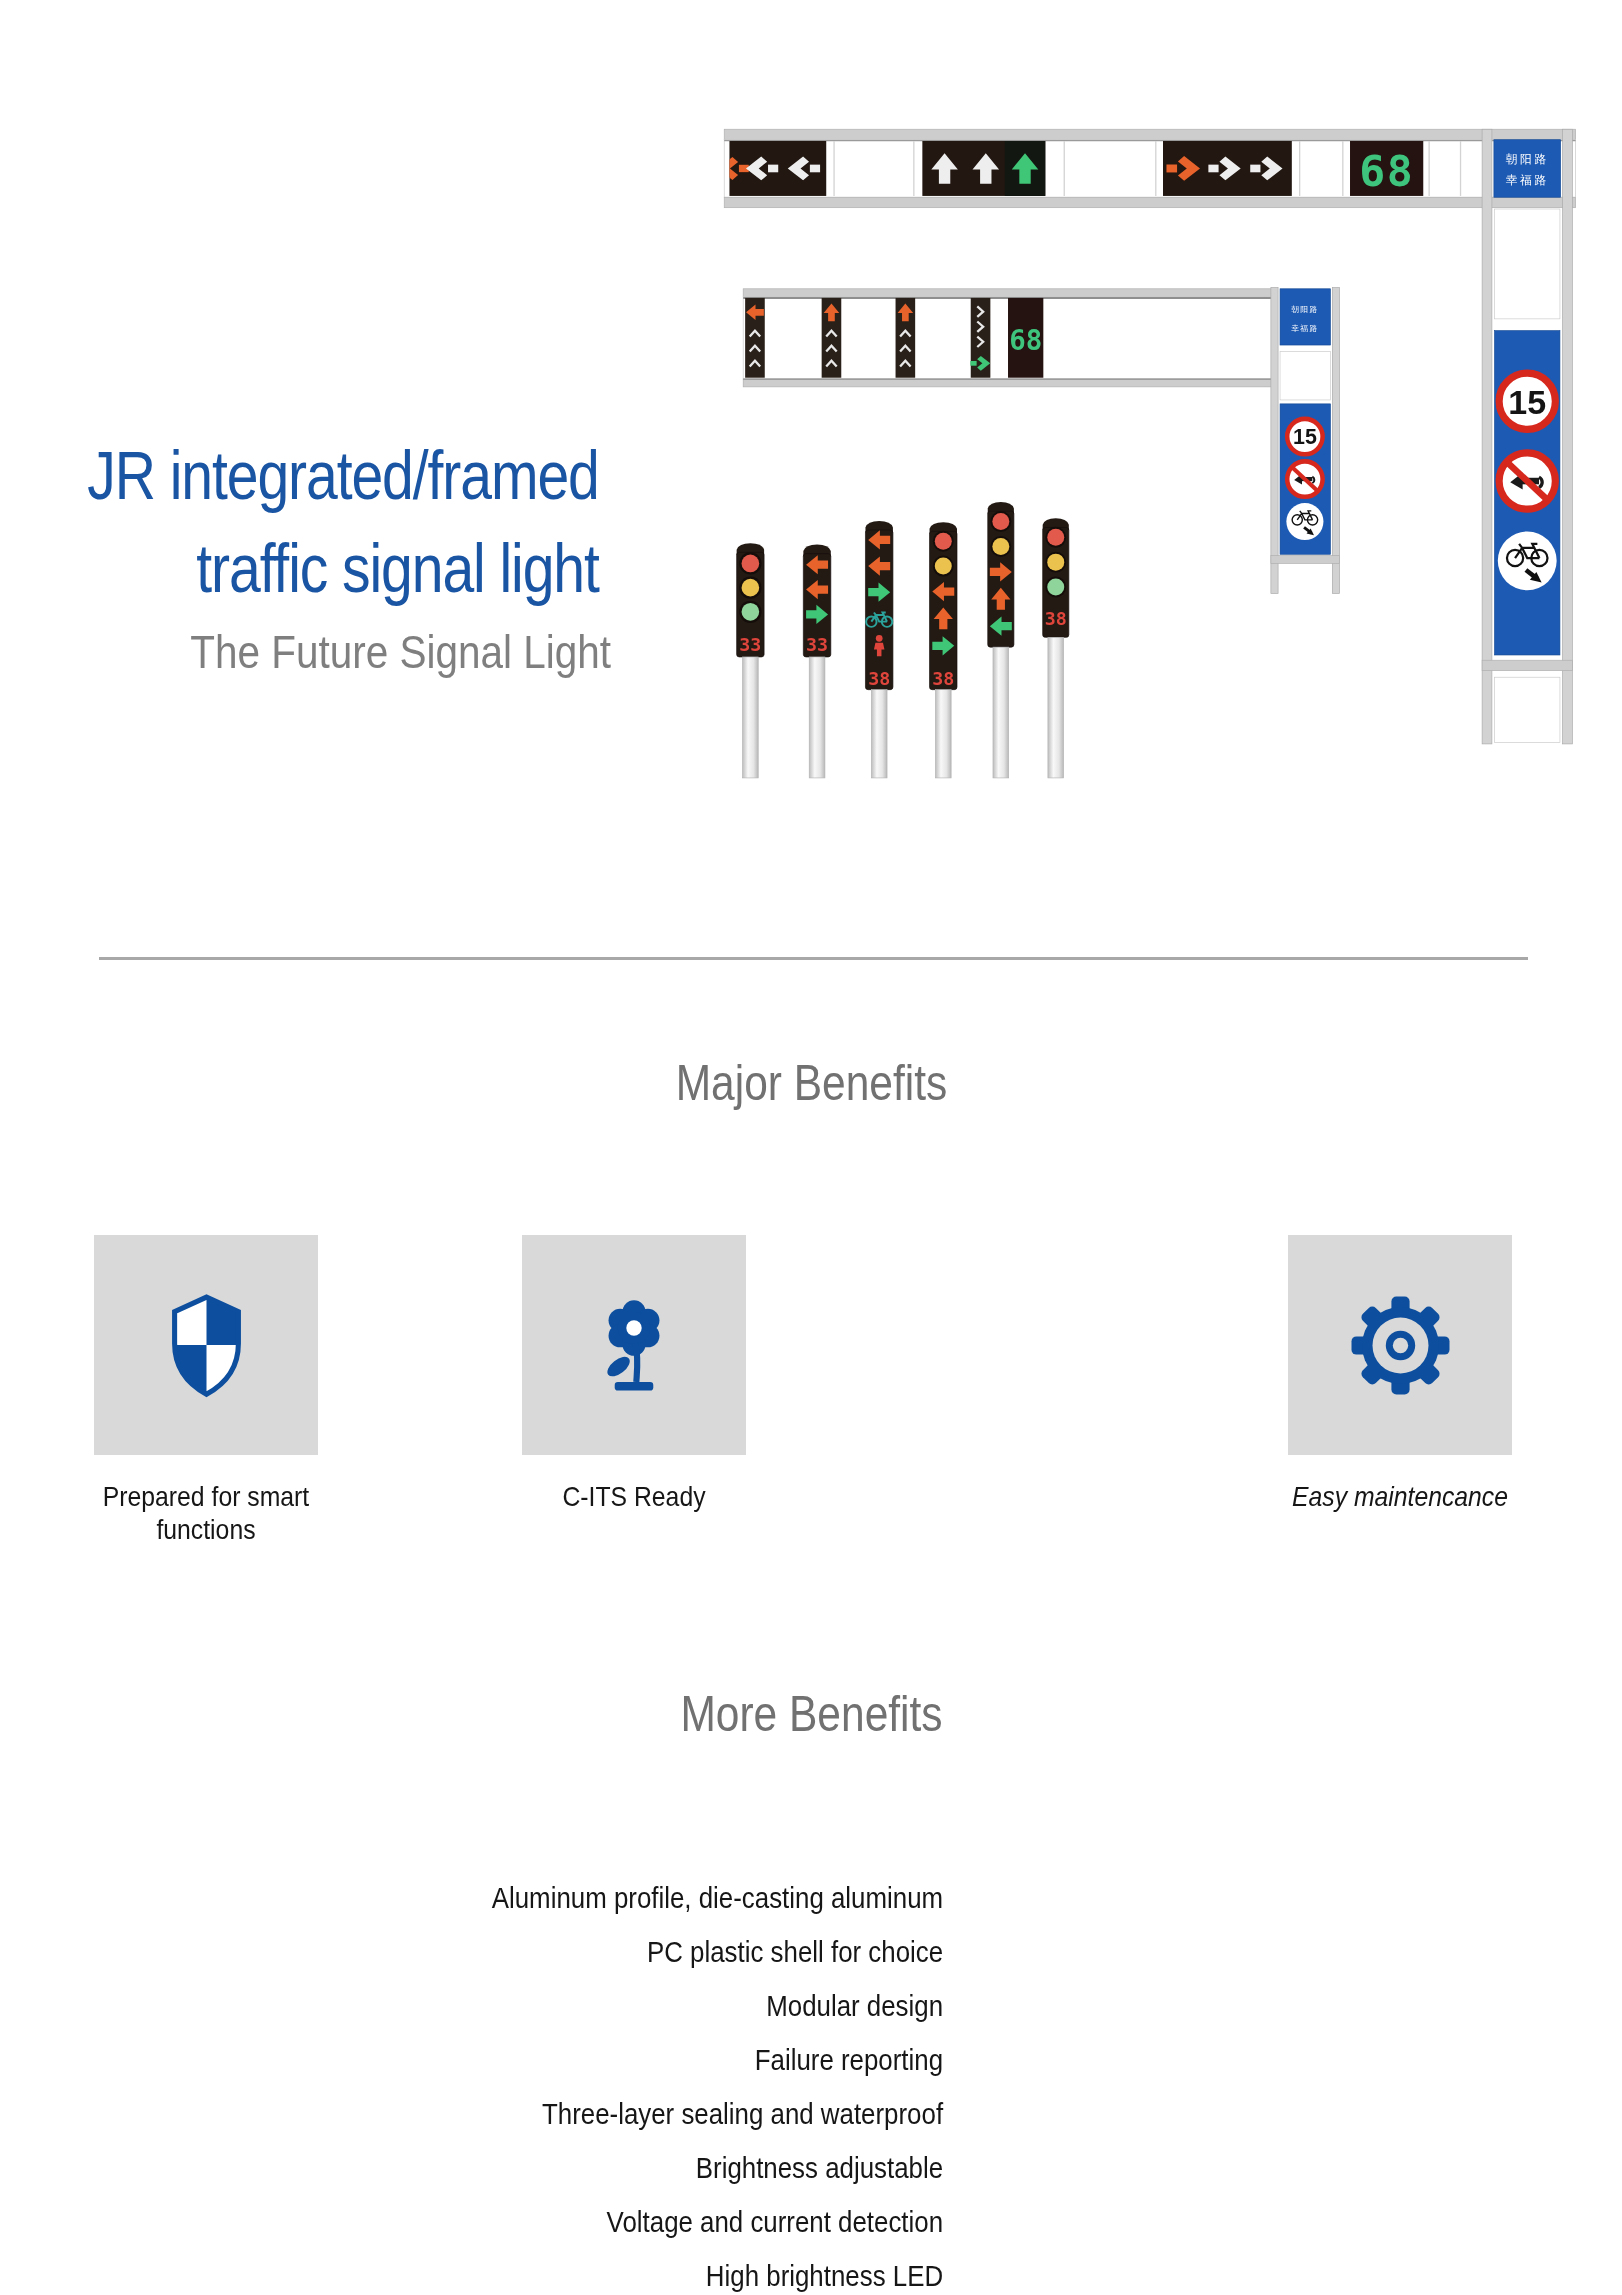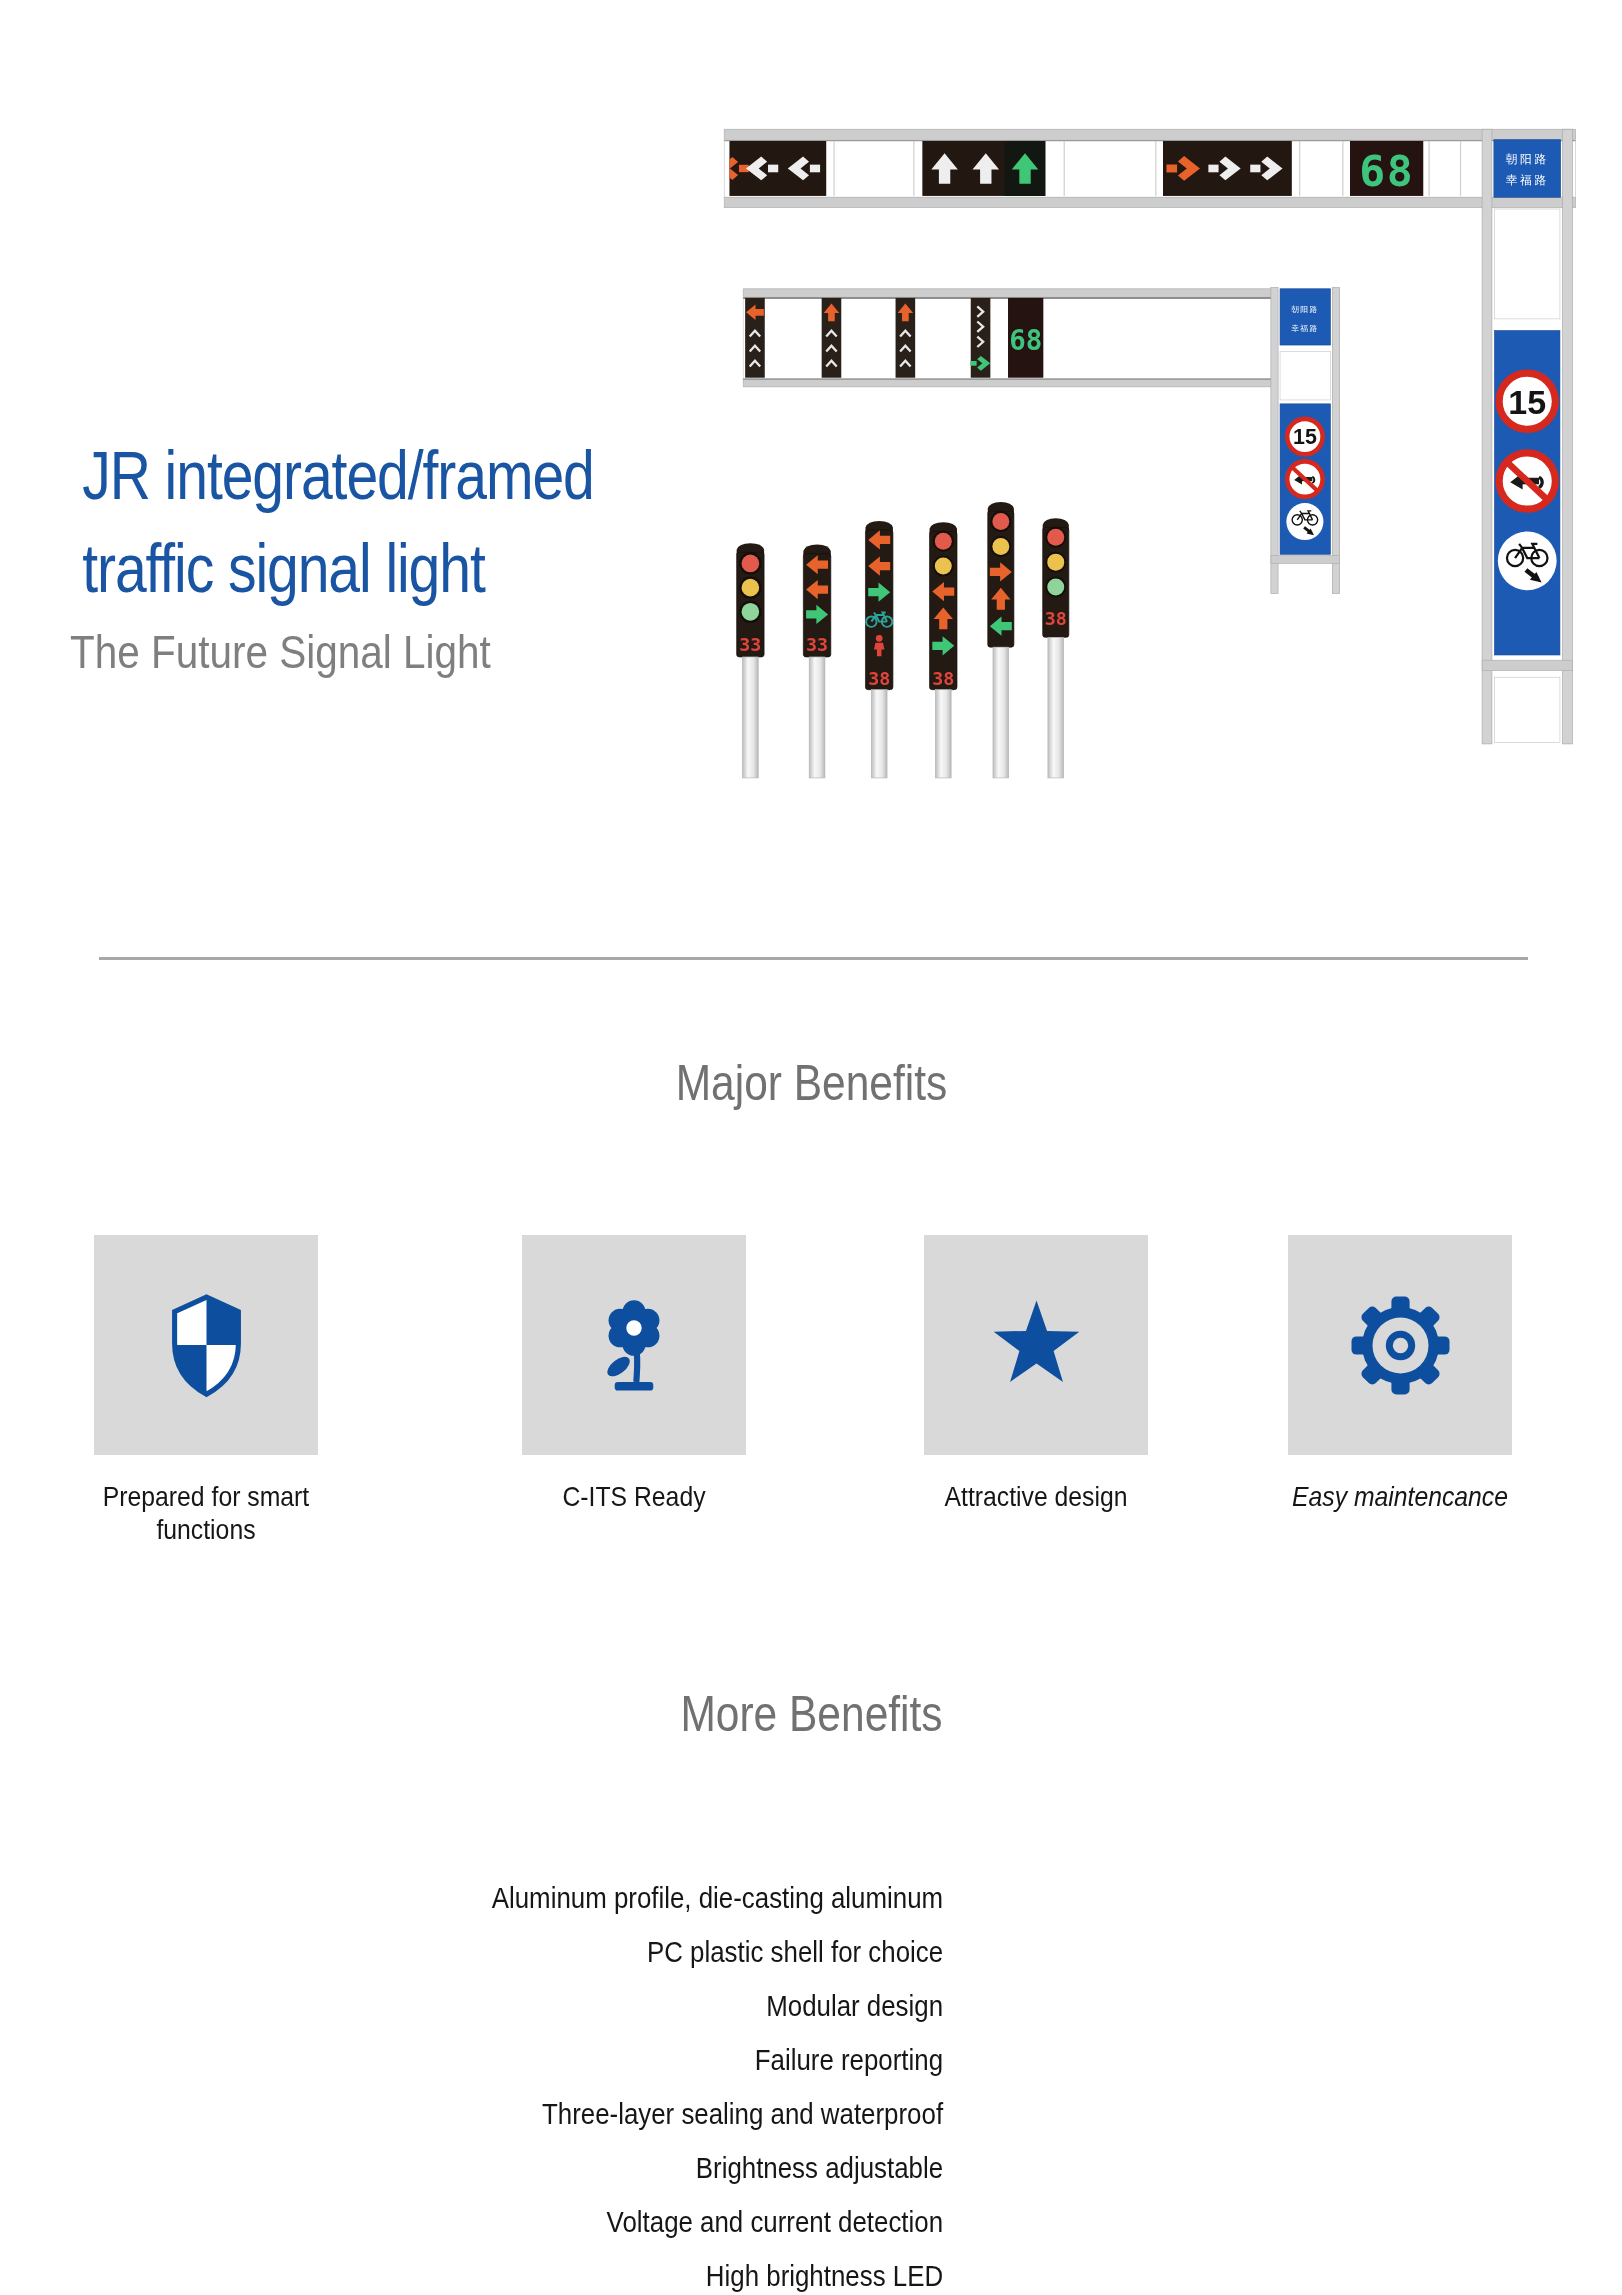--- a/index.html
+++ b/index.html
@@ -1,21 +1,21 @@
 <!DOCTYPE html>
 <html style="font-size:10.5px"><head>
 <meta charset="utf-8">
 <style>
   html,body{margin:0;padding:0;background:#ffffff;}
   .page{
     position:relative;width:1623px;height:2295px;background:#ffffff;
     font-family:"Liberation Sans",sans-serif;overflow:hidden;
   }
   
-  .title-block{position:absolute;left:33px;top:429px;width:615px;text-align:left;}
+  .title-block{position:absolute;left:33px;top:429px;width:615px;text-align:right;}
   .title-line{
     color:#1a55a4;font-size:68px;line-height:93px;font-weight:normal;
     letter-spacing:-1.3px;transform:scaleX(0.84);transform-origin:50% 0;white-space:nowrap;
   }
   .subtitle{
     color:#7f7f7f;font-size:46px;line-height:52px;margin-top:10.5px;
     transform:scaleX(0.88);transform-origin:50% 0;white-space:nowrap;
   }
   
   .product-figure{position:absolute;left:720px;top:124px;width:903px;height:667px;}
@@ -358,28 +358,20 @@
         <g clip-path="url(#shieldClip)">
           <rect x="0" y="-70" width="48" height="70" fill="#0d4f9e"></rect>
           <rect x="-48" y="0" width="48" height="72" fill="#0d4f9e"></rect>
         </g>
         <path d="M0,-66 L44,-46 L44,-2 Q44,44 0,68 Q-44,44 -44,-2 L-44,-46 Z" fill="none" stroke="#0d4f9e" stroke-width="7"></path>
       </svg>
     </div>
     <div class="benefit-caption">Prepared for smart functions</div>
   </div>
 
-  <div class="benefit-card" id="card-3">
-    <div class="benefit-box">
-      <svg width="105" height="105" viewBox="-70 -70 140 140">
-        <polygon fill="#0d4f9e" points="0,-60 14.1,-19.4 57.1,-18.5 22.8,7.4 35.3,48.5 0,24 -35.3,48.5 -22.8,7.4 -57.1,-18.5 -14.1,-19.4"></polygon>
-      </svg>
-    </div>
-    <div class="benefit-caption">Attractive design</div>
-  </div>
 
   <div class="benefit-card" id="card-4">
     <div class="benefit-box">
       <svg width="105" height="105" viewBox="-75 -75 150 150">
         <g fill="#0d4f9e">
           <rect x="-13" y="-70" width="26" height="26" rx="7"></rect>
           <rect x="-13" y="-70" width="26" height="26" rx="7" transform="rotate(45)"></rect>
           <rect x="-13" y="-70" width="26" height="26" rx="7" transform="rotate(90)"></rect>
           <rect x="-13" y="-70" width="26" height="26" rx="7" transform="rotate(135)"></rect>
           <rect x="-13" y="-70" width="26" height="26" rx="7" transform="rotate(180)"></rect>

